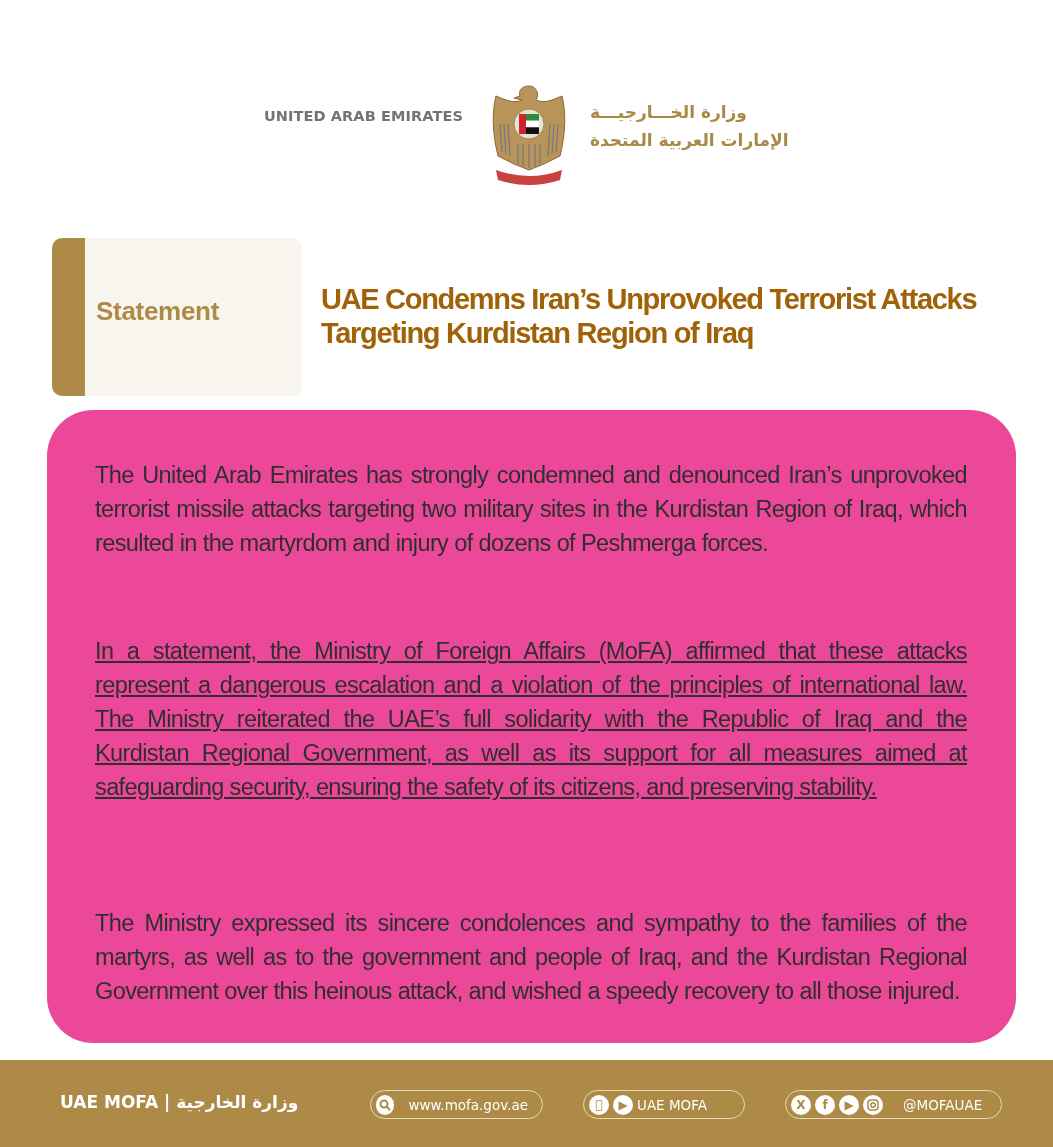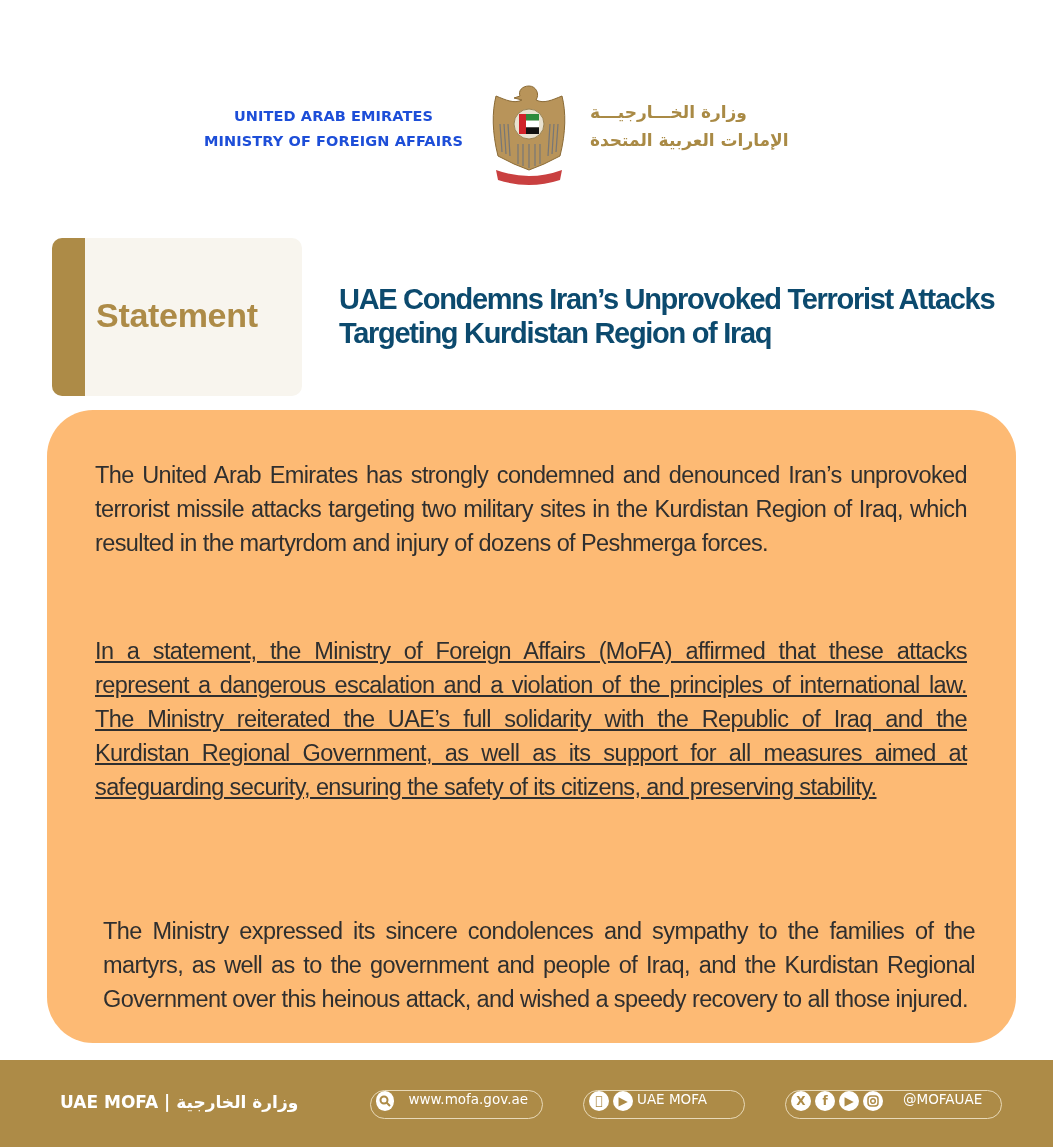--- a/index.html
+++ b/index.html
@@ -1,46 +1,45 @@
 <!DOCTYPE html>
 <html><head>
   <meta charset="utf-8">
   <style>
     html, body { margin:0; padding:0; }
     body {
       width:1053px; height:1147px; background:#ffffff; position:relative; overflow:hidden;
       font-family:"Liberation Sans", sans-serif;
     }
     .header { position:absolute; left:0; top:0; width:1053px; height:200px; }
-    .en-name { position:absolute; right:590px; top:104px; text-align:center; color:#1d4ed8; font-family:"DejaVu Sans", sans-serif; font-weight:bold; font-size:14.5px; line-height:25px; letter-spacing:0.1px; }
+    .en-name { position:absolute; right:590px; top:104px; text-align:left; color:#737373; font-family:"DejaVu Sans", sans-serif; font-weight:bold; font-size:14.5px; line-height:25px; letter-spacing:0.1px; }
     .ar-name { position:absolute; left:590px; top:98px; text-align:left; color:#a98a45; font-family:"DejaVu Sans", sans-serif; font-weight:bold; font-size:17px; line-height:28px; direction:rtl; width:260px; }
     .emblem { position:absolute; left:484px; top:82px; width:90px; height:106px; }
     .tag-card { position:absolute; left:52px; top:238px; width:250px; height:158px; background:#f8f5ee; border-radius:10px; overflow:hidden; }
     .tag-bar { position:absolute; left:0; top:0; width:33px; height:100%; background:#ad8b47; }
-    .tag-label { position:absolute; left:44px; top:58px; font-size:34px; font-weight:bold; color:#ad8b47; letter-spacing:-0.3px; }
-    .title { position:absolute; left:339px; top:282px; width:700px; font-size:29px; font-weight:bold; color:#0c4a6e; line-height:34px; letter-spacing:-1.3px; }
-    .body-card { position:absolute; left:47px; top:410px; width:969px; height:633px; background:#fdba74; border-radius:46px; }
+    .tag-label { position:absolute; left:44px; top:58px; font-size:26px; font-weight:bold; color:#ad8b47; letter-spacing:-0.3px; }
+    .title { position:absolute; left:321px; top:282px; width:700px; font-size:29px; font-weight:bold; color:#a16207; line-height:34px; letter-spacing:-1.3px; }
+    .body-card { position:absolute; left:47px; top:410px; width:969px; height:633px; background:#ec4899; border-radius:46px; }
     .para { position:absolute; left:48px; width:872px; font-size:23.5px; line-height:34px; color:#2f2f2f; text-align:justify; letter-spacing:-0.6px; }
     .p1 { top:48px; } .p2 { top:224px;text-decoration:underline; } .p3 { top:496px; }
     .footer { position:absolute; left:0; top:1060px; width:1053px; height:104px; background:#ad8b47; }
     .foot-brand { position:absolute; left:60px; top:32px; color:#ffffff; font-size:17px; font-weight:bold; font-family:"DejaVu Sans", sans-serif; white-space:nowrap; }
-    .pill { position:absolute; top:30px; height:29px; border:1px solid #e8d9b8; border-radius:16px; display:flex; color:#ffffff; font-size:13.5px; font-family:"DejaVu Sans", sans-serif; box-sizing:border-box; padding:0 14px 0 5px; }
+    .pill { position:absolute; top:30px; height:29px; border:1px solid #e8d9b8; border-radius:16px; display:flex; align-items:center; color:#ffffff; font-size:13.5px; font-family:"DejaVu Sans", sans-serif; box-sizing:border-box; padding:0 14px 0 5px; }
     .pill .ico { width:20px; height:20px; border-radius:50%; background:#ffffff; color:#ad8b47; display:inline-flex; align-items:center; justify-content:center; font-size:12px; font-weight:bold; margin-right:4px; }
     .pill .txt { margin-left:10px; }
     .pill-web { left:370px; width:173px; }
     .pill-app { left:583px; width:162px; }
     .pill-social { left:785px; width:217px; }
   </style>
 </head>
 <body>
 
 <div class="header">
   <div class="en-name">
     <div>UNITED ARAB EMIRATES</div>
-    <div>MINISTRY OF FOREIGN AFFAIRS</div>
   </div>
   <div class="emblem">
     <svg width="90" height="106" viewBox="0 0 90 106">
       <path d="M45 4 C38 4 34 9 36 14 L30 16 L38 18 C30 22 22 18 12 14 C8 30 8 50 14 74 L30 82 L45 88 L60 82 L76 74 C82 50 82 30 78 14 C68 18 60 22 52 18 C56 12 52 4 45 4 Z" fill="#b8945a" stroke="#8a6a35" stroke-width="1"></path>
       <g stroke="#777" stroke-width="1.2">
         <line x1="16" y1="42" x2="18" y2="70"></line>
           <line x1="20" y1="42" x2="22" y2="72"></line>
           <line x1="24" y1="42" x2="26" y2="74"></line>
         <line x1="74" y1="42" x2="72" y2="70"></line>
           <line x1="70" y1="42" x2="68" y2="72"></line>
@@ -68,21 +67,21 @@
 <div class="tag-card">
   <div class="tag-bar"></div>
   <div class="tag-label">Statement</div>
 </div>
 
 <div class="title">UAE Condemns Iran’s Unprovoked Terrorist Attacks Targeting Kurdistan Region of Iraq</div>
 
 <div class="body-card">
   <p class="para p1" style="margin:0">The United Arab Emirates has strongly condemned and denounced Iran’s unprovoked terrorist missile attacks targeting two military sites in the Kurdistan Region of Iraq, which resulted in the martyrdom and injury of dozens of Peshmerga forces.</p>
   <p class="para p2" style="margin:0">In a statement, the Ministry of Foreign Affairs (MoFA) affirmed that these attacks represent a dangerous escalation and a violation of the principles of international law. The Ministry reiterated the UAE’s full solidarity with the Republic of Iraq and the Kurdistan Regional Government, as well as its support for all measures aimed at safeguarding security, ensuring the safety of its citizens, and preserving stability.</p>
-  <p class="para p3" style="margin:8px">The Ministry expressed its sincere condolences and sympathy to the families of the martyrs, as well as to the government and people of Iraq, and the Kurdistan Regional Government over this heinous attack, and wished a speedy recovery to all those injured.</p>
+  <p class="para p3" style="margin:0">The Ministry expressed its sincere condolences and sympathy to the families of the martyrs, as well as to the government and people of Iraq, and the Kurdistan Regional Government over this heinous attack, and wished a speedy recovery to all those injured.</p>
 </div>
 
 <div class="footer">
   <div class="foot-brand">UAE MOFA | وزارة الخارجية</div>
 
   <div class="pill pill-web">
     <span class="ico">
       <svg width="12" height="12" viewBox="0 0 12 12">
           <circle cx="5" cy="5" r="3.5" fill="none" stroke="#ad8b47" stroke-width="2"></circle>
           <line x1="7.5" y1="7.5" x2="11" y2="11" stroke="#ad8b47" stroke-width="2"></line>

